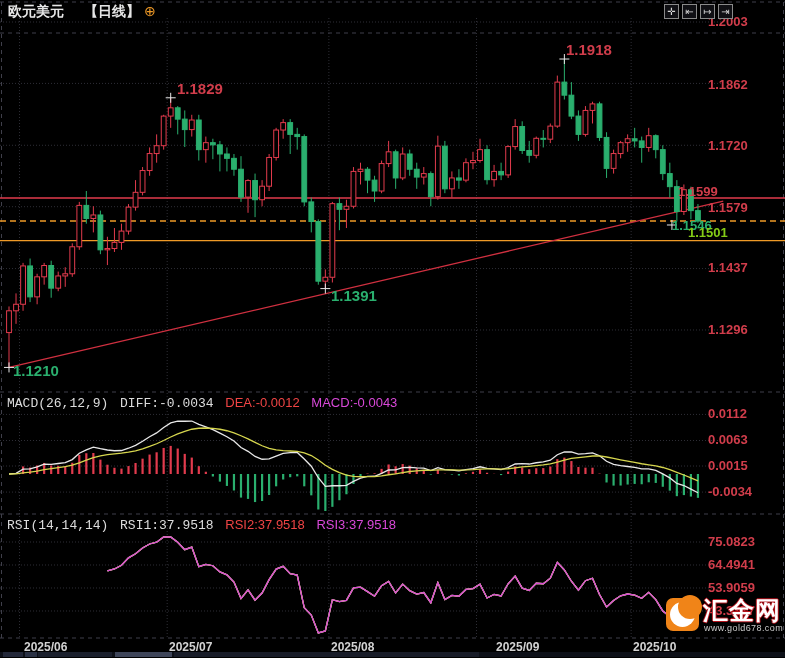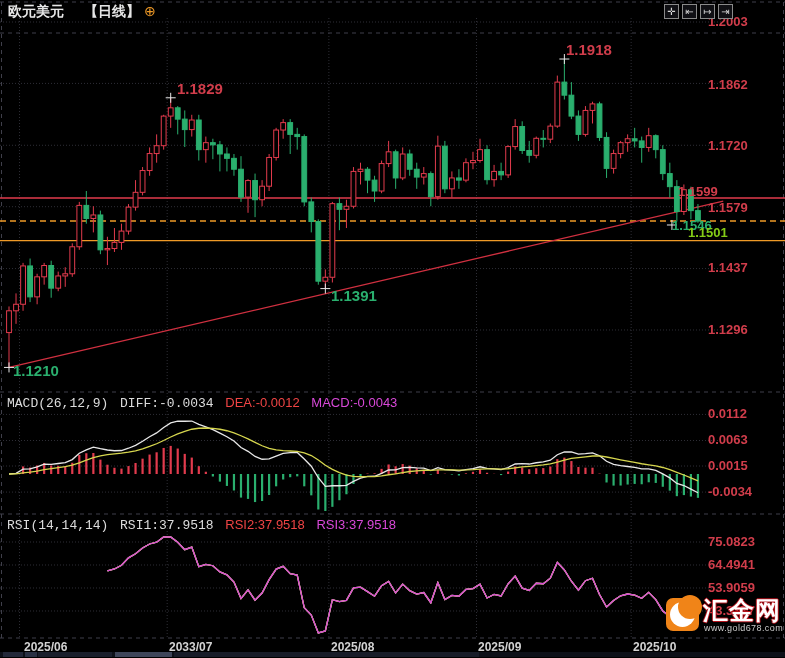--- a/index.html
+++ b/index.html
@@ -448,23 +448,23 @@
   <span class="yellow">RSI2:37.9518</span>
   <span class="magenta">RSI3:37.9518</span>
 </div>
 
 <div class="lbl axis ylab" style="top:535px">75.0823</div>
 <div class="lbl axis ylab" style="top:558px">64.4941</div>
 <div class="lbl axis ylab" style="top:581px">53.9059</div>
 <div class="lbl axis hidden-rsi">43.3177</div>
 
 <div class="lbl xlab" style="left:24px">2025/06</div>
-<div class="lbl xlab" style="left:169px">2033/07</div>
+<div class="lbl xlab" style="left:169px">2025/07</div>
 <div class="lbl xlab" style="left:331px">2025/08</div>
-<div class="lbl xlab" style="left:478px">2025/09</div>
+<div class="lbl xlab" style="left:496px">2025/09</div>
 <div class="lbl xlab" style="left:633px">2025/10</div>
 
 <div class="wm">
   <div class="wm-box">
     <div class="wm-c1"></div>
       <div class="wm-c2"></div>
   </div>
   <div class="wm-name">汇金网</div>
   <div class="wm-url">www.gold678.com</div>
 </div>

